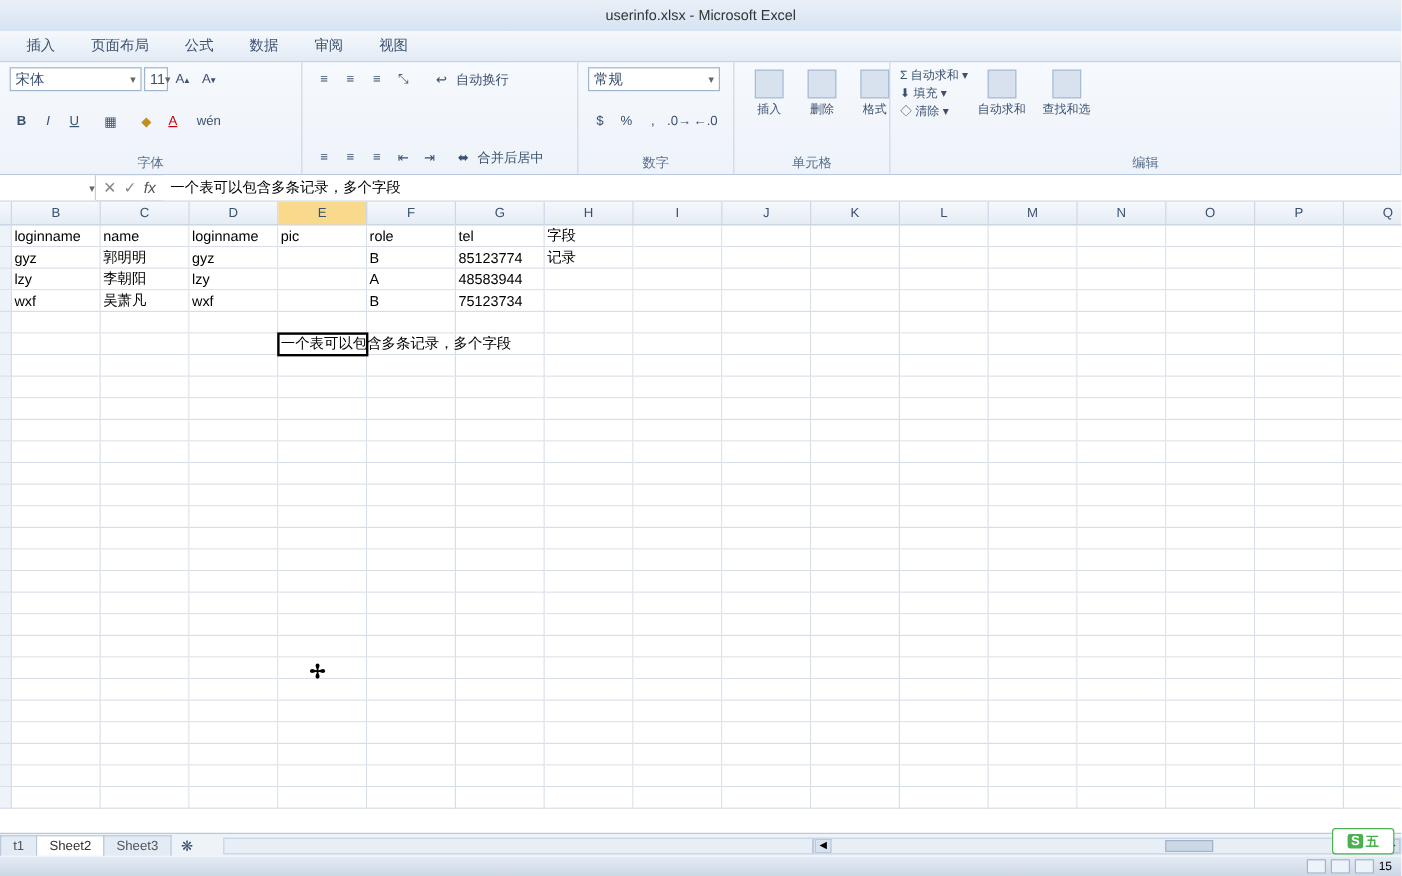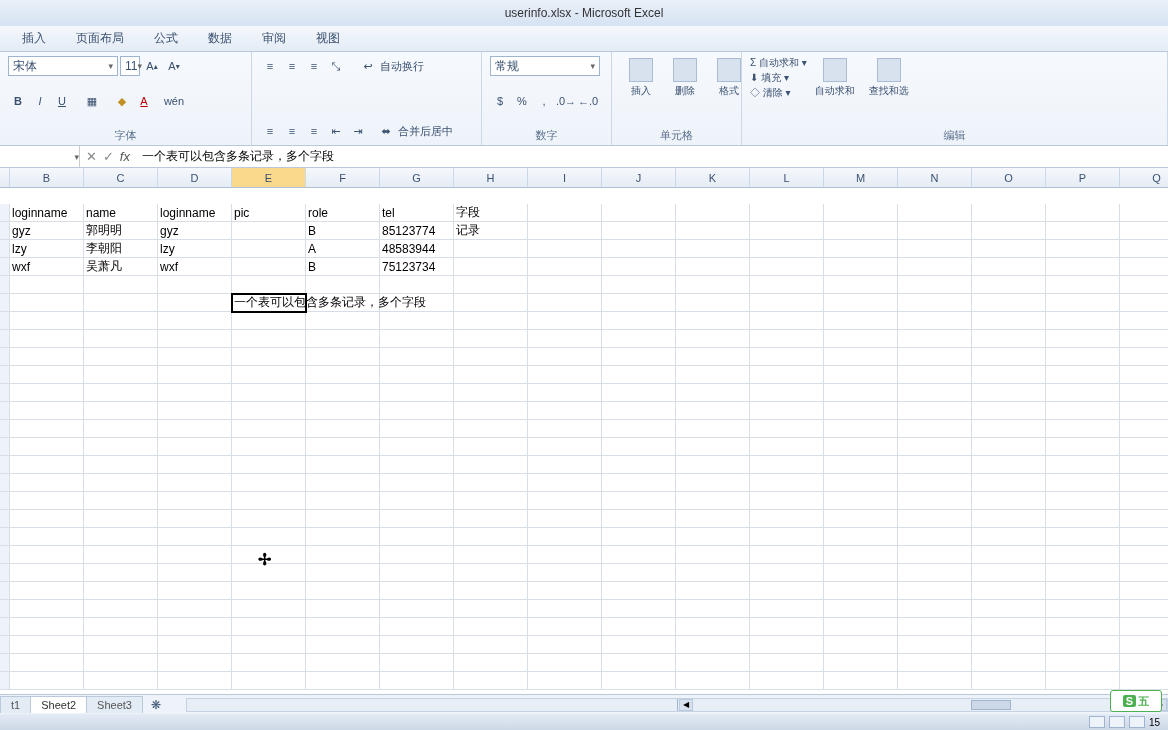--- a/index.html
+++ b/index.html
@@ -18,21 +18,21 @@
 .bigbtn .ico{width:24px;height:24px;background:#d8e2ef;border:1px solid #a9bcd4;}
 .bigbtn .lbl{font-size:10px;white-space:nowrap;}
 .ribrow{display:flex;gap:2px;margin-bottom:2px;align-items:center;}
 .formulabar{height:22px;border-bottom:1px solid #b9c8db;display:flex;align-items:center;font-size:12px;}
 .namebox{width:80px;height:100%;border-right:1px solid #ccc;display:flex;align-items:center;padding-left:6px;background:#fff;}
 .fxicons{display:flex;align-items:center;gap:6px;padding:0 6px;color:#555;font-size:13px;}
 .fxinput{flex:1;padding-left:6px;height:100%;display:flex;align-items:center;background:#fff;}
 .grid-area{position:relative;height:528px;overflow:hidden;}
 .colheads{display:flex;height:20px;background:linear-gradient(#f5f8fc,#e5ecf5);border-bottom:1px solid #b1c1d6;font-size:11px;color:#3b5170;}
 .colheads div{border-right:1px solid #cdd8e6;display:flex;align-items:center;justify-content:center;flex-shrink:0;}
-.cells{position:relative;margin-top:16px;}
+.cells{position:relative;}
 .cellrow{display:flex;height:18px;}
 .cell{flex-shrink:0;border-right:1px solid #d8dee6;border-bottom:1px solid #d8dee6;font-size:12px;padding:0 2px;display:flex;align-items:center;overflow:visible;white-space:nowrap;color:#000;background:#fff;}
 .activecell{outline:2px solid #000;outline-offset:-1px;z-index:5;}
 .colheads .selcol{background:#f9d98c;}
 .sheettabs{position:absolute;bottom:16px;left:0;right:0;height:20px;background:#eef3fa;border-top:1px solid #b9c8db;display:flex;align-items:center;font-size:11px;}
 .tab{padding:2px 10px;background:#fff;border:1px solid #b9c8db;border-bottom:none;margin-right:-1px;color:#333;}
 .tab.inactive{background:#e3ebf5;color:#555;}
 .hscroll{flex:1;height:14px;background:#e8eef6;margin-left:20px;border:1px solid #c5d2e3;position:relative;}
 .hscroll .splitter{position:absolute;left:50%;top:0;bottom:0;width:1px;background:#9fb4cf;}
 .hscroll .lar{position:absolute;left:50%;margin-left:2px;top:0;width:14px;height:100%;background:#d8e2ef;border:1px solid #b9c8db;display:flex;align-items:center;justify-content:center;font-size:8px;}

